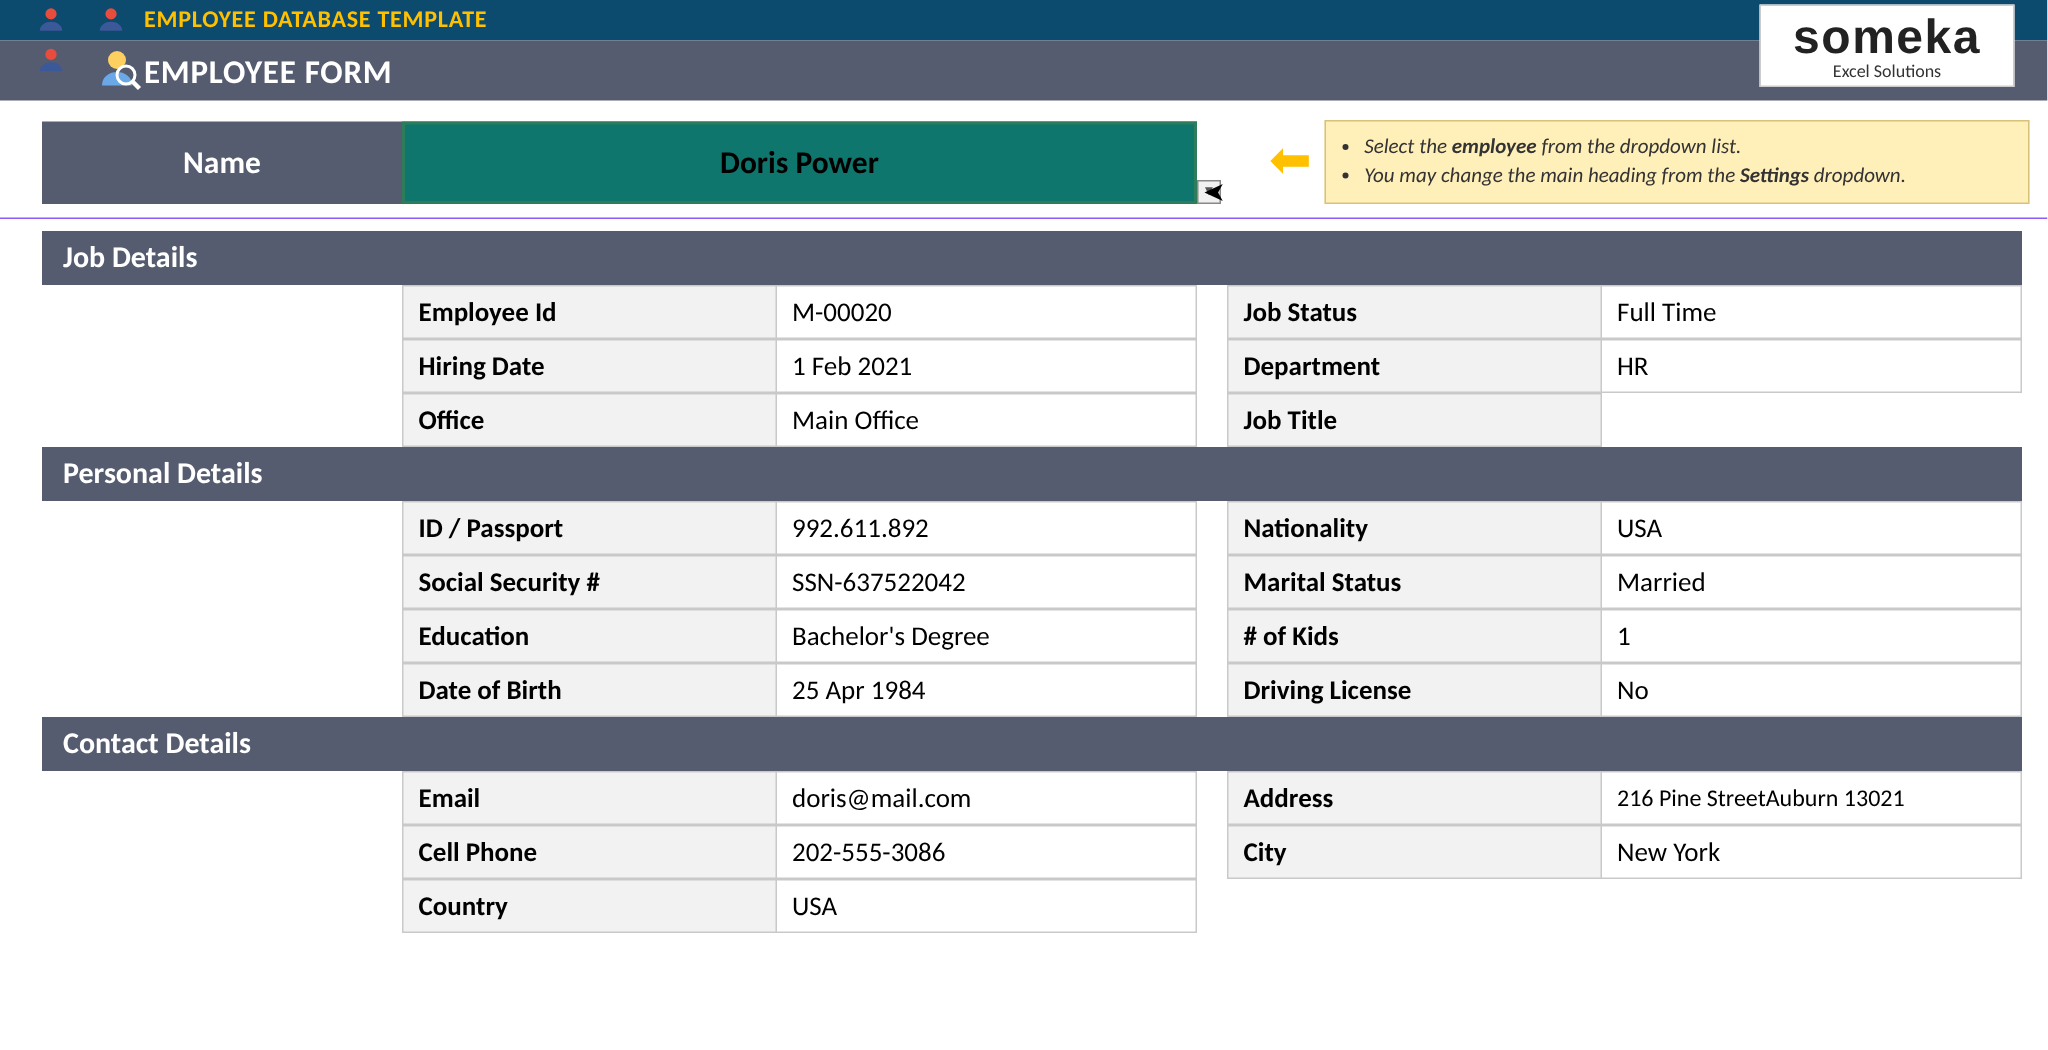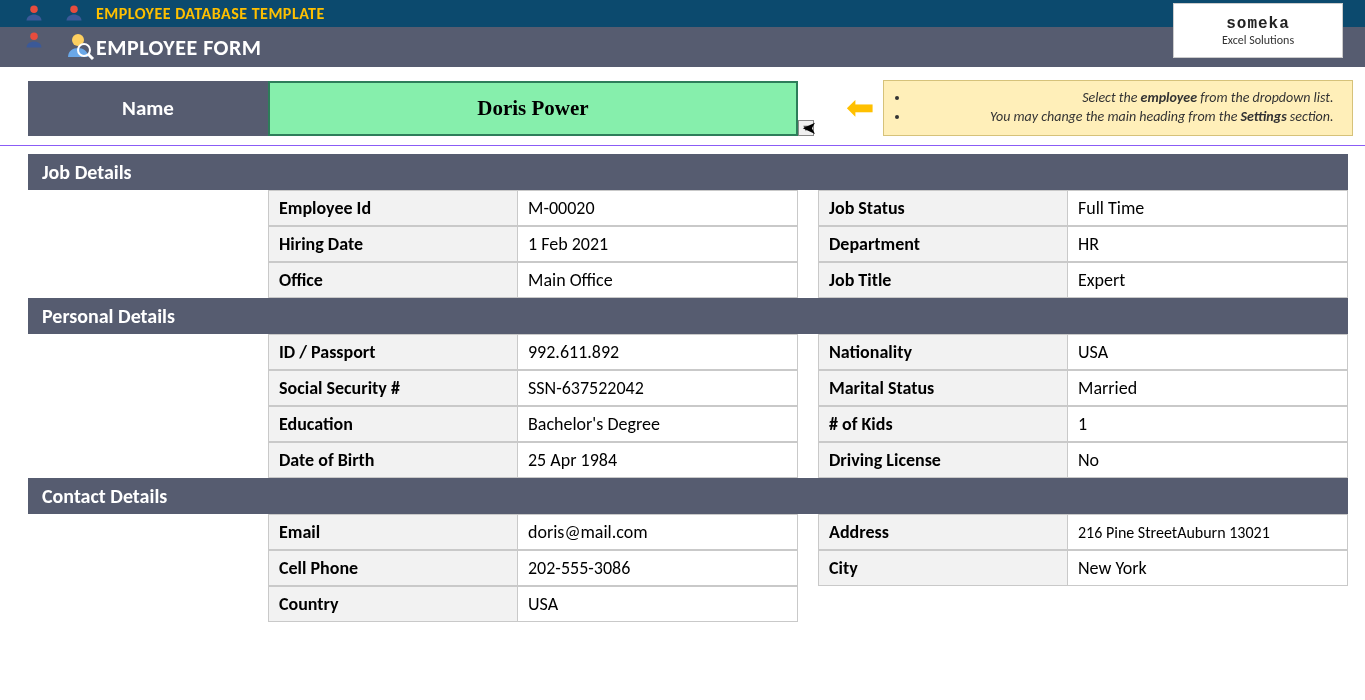--- a/index.html
+++ b/index.html
@@ -58,65 +58,63 @@
     width: 170px;
     height: 55px;
     z-index: 5;
     display:flex;
     flex-direction:column;
     align-items:center;
     justify-content:center;
     line-height:1;
   }
   .logo-text {
-    font-family: Liberation Mono, monospace;
-    font-size: 16px;
+    font-family: Liberation Sans, sans-serif;
+    font-size: 32px;
     font-weight: bold;
     color: #222;
     letter-spacing:1px;
     text-align:right;
   }
   .logo-sub {
     font-size: 12px;
     color: #333;
     margin-top:2px;
   }
   .selector-row {
     margin-top: 10px;
     padding-left: 28px;
     padding-right: 12px;
     display: flex;
     align-items: center;
     position:relative;
     height:62px;
-    text-align:right;
   }
   .name-label {
     background: #565C70;
     color: #ffffff;
     font-weight: bold;
     font-size: 21px;
     width: 240px;
     height: 55px;
     display: flex;
     align-items: center;
     justify-content: center;
   }
   .name-select {
     border: 2px solid #2D7D5A;
     height: 55px;
     width: 530px;
-    background: #86efac;
+    background: #0f766e;
     display: flex;
     align-items: center;
     justify-content: center;
     font-weight: bold;
     font-size: 21px;
     position:relative;
-    font-family:Liberation Serif, serif;
   }
   .dropdown-handle {
     position:absolute;
     right:-18px;
     bottom:-2px;
     width:16px;
     height:16px;
     border:1px solid #888;
     background:#f0f0f0;
     display:flex;
@@ -256,21 +254,21 @@
     <span class="dropdown-handle">▼</span>
   </div>
   <span class="cursor-icon">➤</span>
   <span class="hint-arrow">⬅</span>
   <div class="hint-box">
     <ul>
       <li>
         <span>Select the </span><b>employee</b><span> from the dropdown list.</span>
       </li>
       <li>
-        <span>You may change the main heading from the </span><b>Settings</b><span> section.</span>
+        <span>You may change the main heading from the </span><b>Settings</b><span> dropdown.</span>
       </li>
     </ul>
   </div>
 </div>
 
 <div class="content">
 
   <div class="section-header">Job Details</div>
   <div class="details-grid">
     <div class="spacer-col"></div>
@@ -293,21 +291,20 @@
       <div class="field-row">
           <div class="field-label">Job Status</div>
           <div class="field-value">Full Time</div>
         </div>
       <div class="field-row">
           <div class="field-label">Department</div>
           <div class="field-value">HR</div>
         </div>
       <div class="field-row">
           <div class="field-label">Job Title</div>
-          <div class="field-value">Expert</div>
         </div>
     </div>
   </div>
 
   <div class="section-header">Personal Details</div>
   <div class="details-grid">
     <div class="spacer-col"></div>
     <div class="col-group col-left">
       <div class="field-row">
           <div class="field-label">ID / Passport</div>

